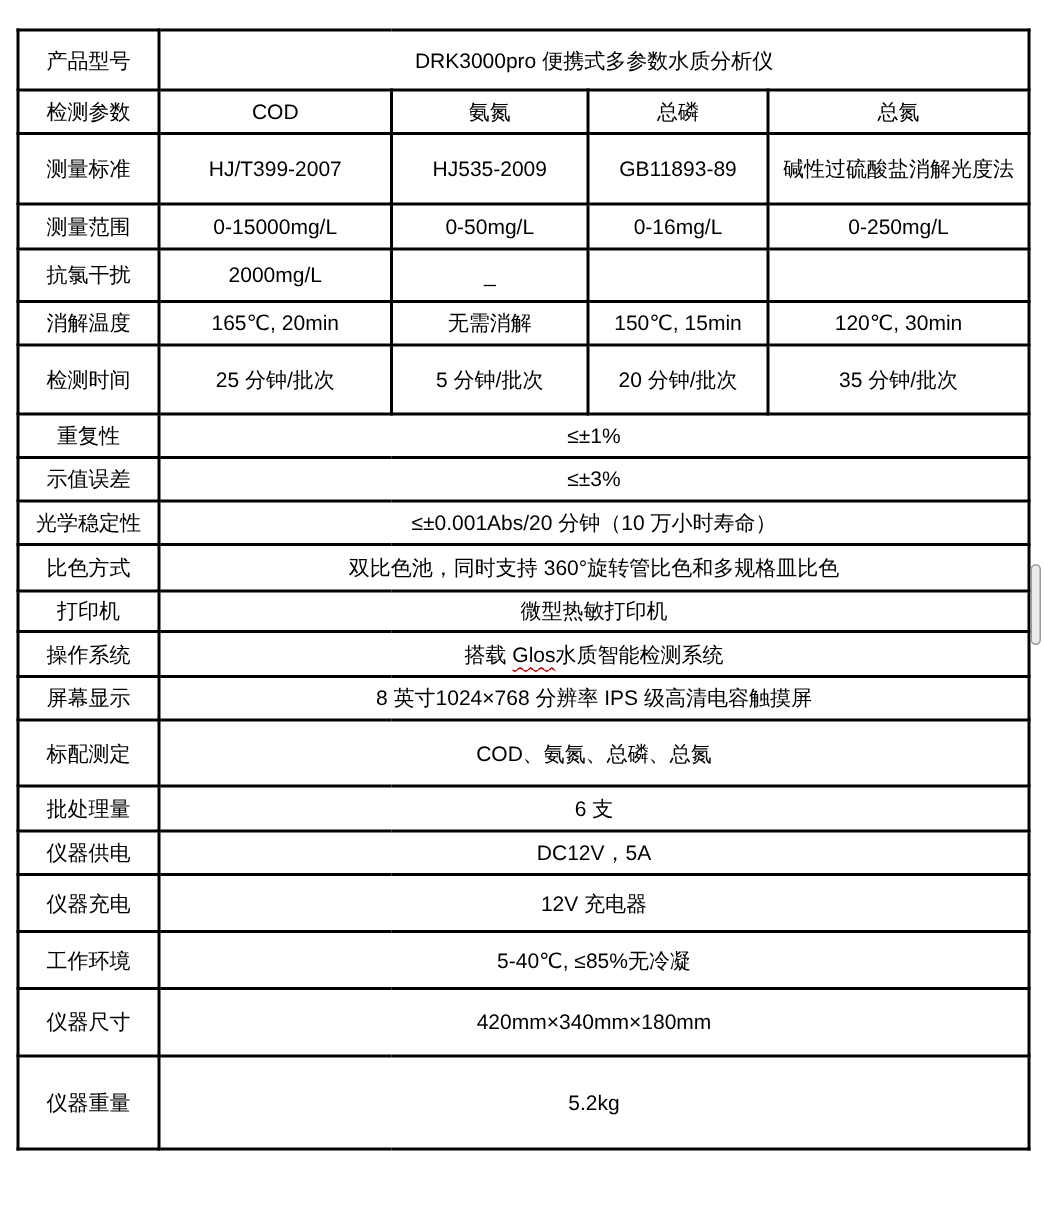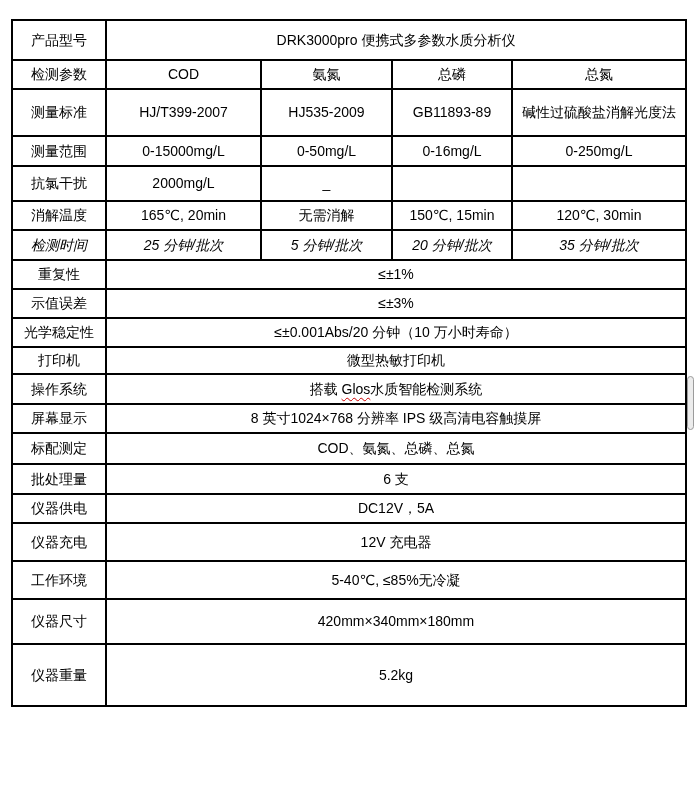--- a/index.html
+++ b/index.html
@@ -45,30 +45,30 @@
     text-underline-offset: 3px;
   }
   
   tr.r0  { height: 40px; }
   tr.r1  { height: 29px; }
   tr.r2  { height: 47px; }
   tr.r3  { height: 30px; border-radius: 12px; }
   tr.r4  { height: 35px; }
   tr.r5  { height: 31px; }
   tr.r6  { height: 29px; }
-  tr.r7  { height: 30px; font-style: italic; }
+  tr.r7  { height: 46px; }
   tr.r8  { height: 29px; }
   tr.r9  { height: 29px; }
   tr.r10 { height: 29px; }
   tr.r11 { height: 31px; }
   tr.r12 { height: 27px; }
   tr.r13 { height: 30px; }
   tr.r14 { height: 29px; }
   tr.r15 { height: 49px; }
-  tr.r16 { height: 31px; }
+  tr.r16 { height: 44px; }
   tr.r17 { height: 30px; padding-left: 42px; }
   tr.r18 { height: 29px; margin-left: 42px; }
   tr.r19 { height: 38px; }
   tr.r20 { height: 38px; }
   tr.r21 { height: 45px; padding-left: 36px; }
   tr.r22 { height: 62px; }
   .scroll-thumb {
     position: absolute;
     right: 2px;
     top: 376px;
@@ -142,20 +142,24 @@
       <td colspan="4">≤±1%</td>
     </tr>
     <tr class="r9">
       <td>示值误差</td>
       <td colspan="4">≤±3%</td>
     </tr>
     <tr class="r10">
       <td>光学稳定性</td>
       <td colspan="4">≤±0.001Abs/20 分钟（10 万小时寿命）</td>
     </tr>
+    <tr class="r11">
+      <td>比色方式</td>
+      <td colspan="4">双比色池，同时支持 360°旋转管比色和多规格皿比色</td>
+    </tr>
     <tr class="r12">
       <td>打印机</td>
       <td colspan="4">微型热敏打印机</td>
     </tr>
     <tr class="r13">
       <td>操作系统</td>
       <td colspan="4">
         <span>搭载 </span><span class="wavy">Glos</span><span>水质智能检测系统</span>
       </td>
     </tr>

